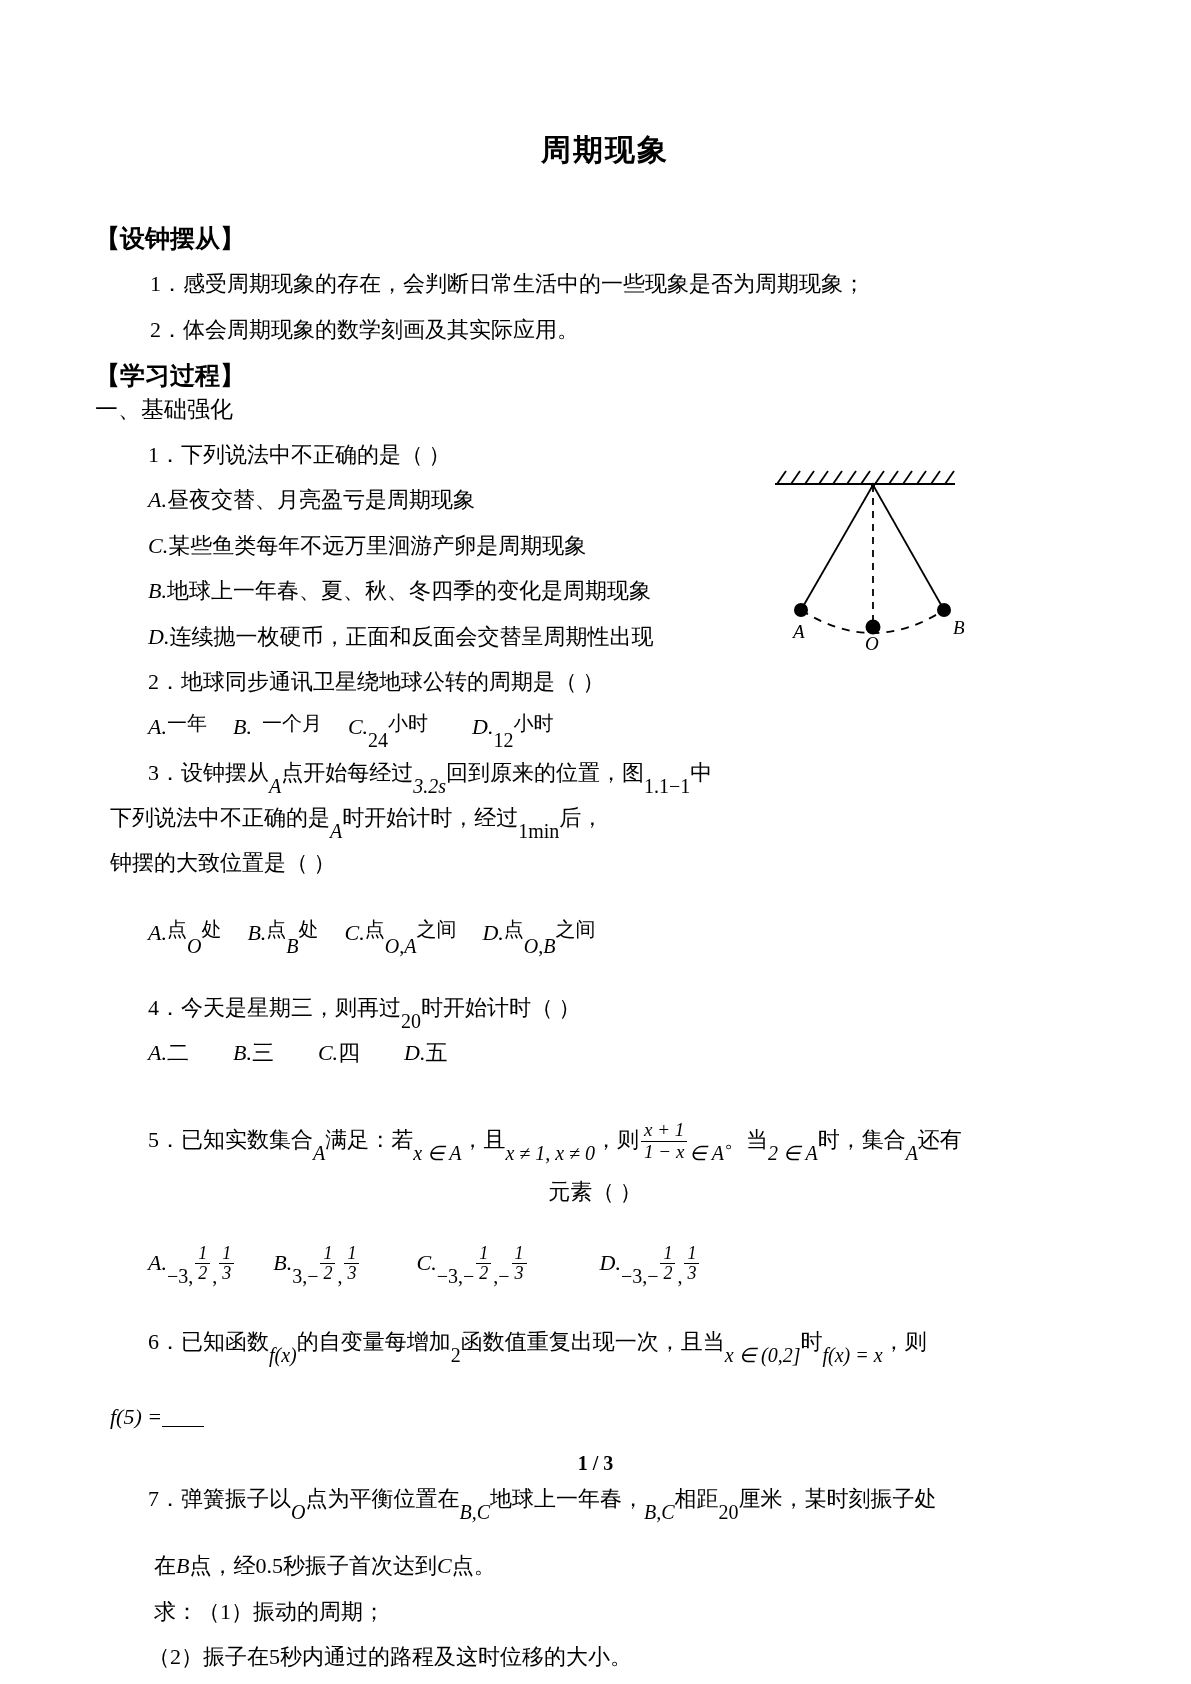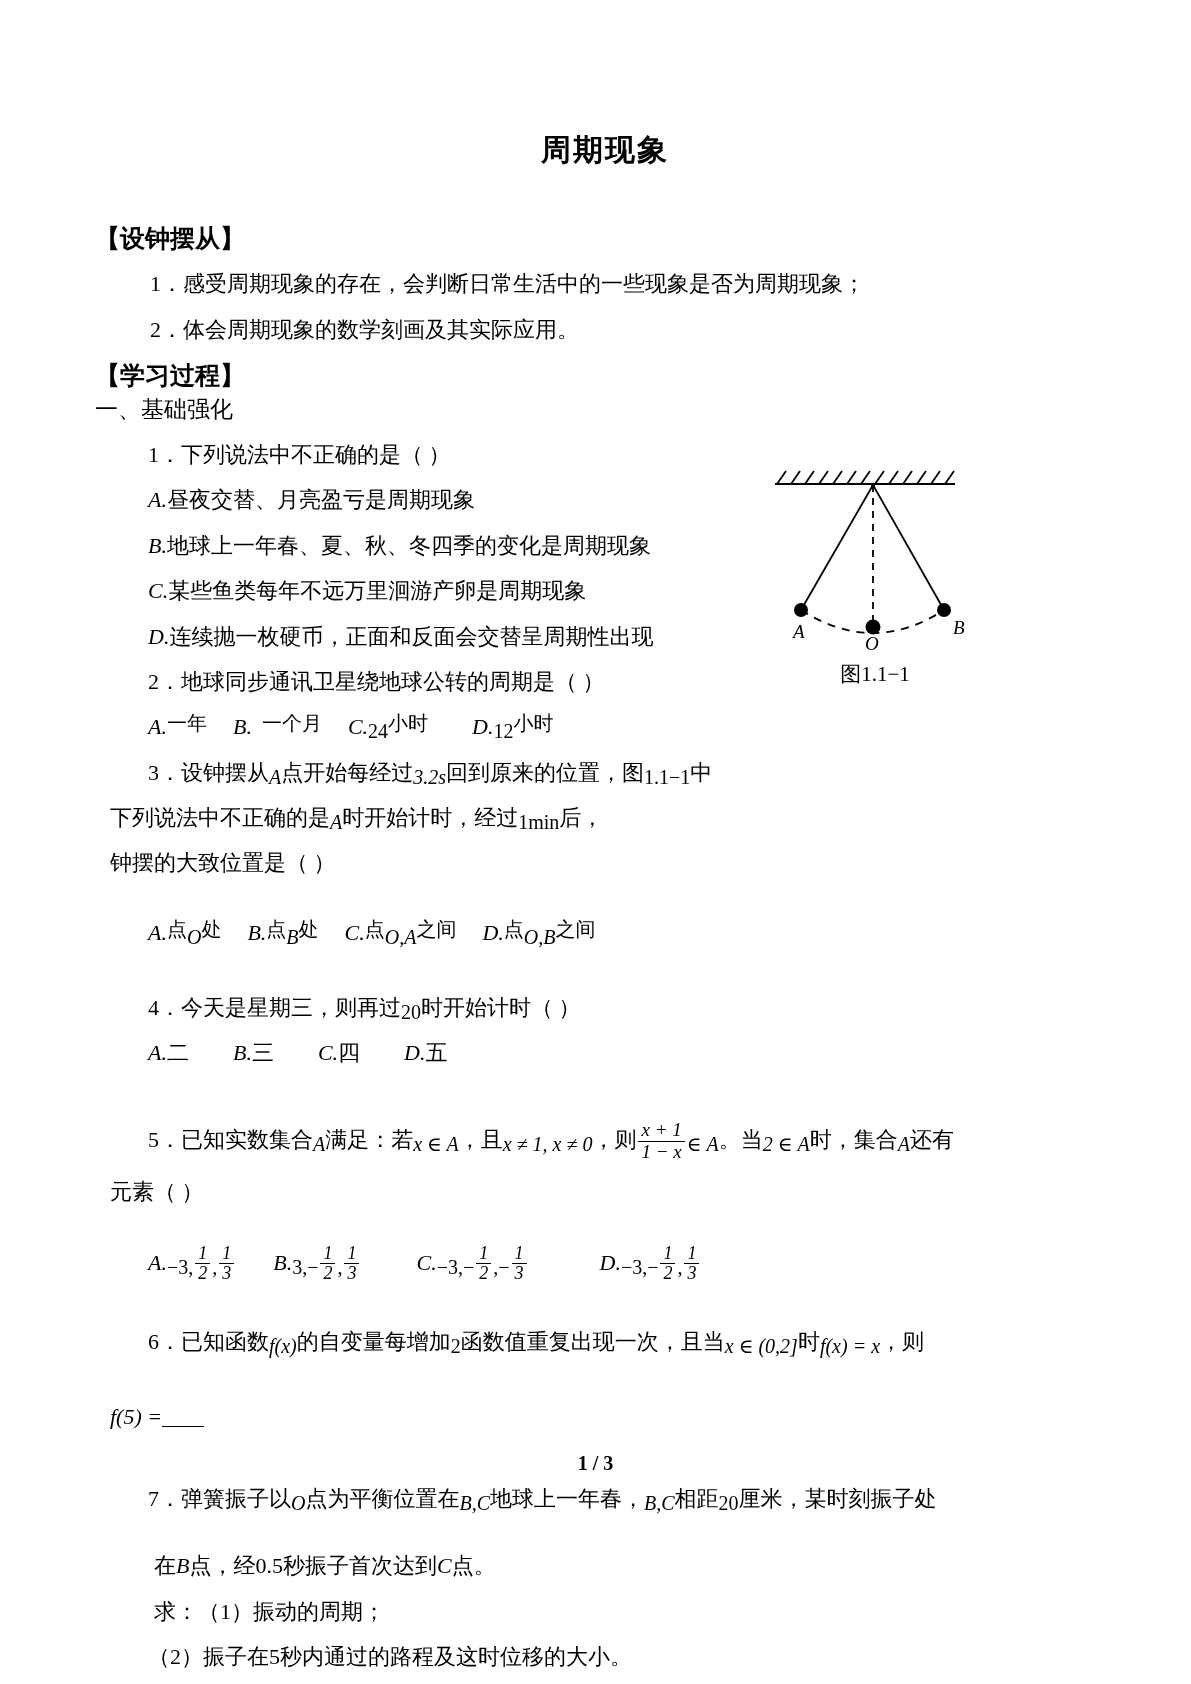--- a/index.html
+++ b/index.html
@@ -77,21 +77,22 @@
     font-style: normal;
   }
   .opt-letter {
     font-style: italic;
     font-family: "Liberation Serif", serif;
   }
   
   .mrun {
     font-size: 20px;
     position: relative;
-    top: 4px;
+    top: 13px;
+    font-family: Liberation Serif, serif;
   }
   .mrun-up {
     font-size: 20px;
     position: relative;
     top: -4px;
   }
   .sp-s { display:inline-block; width: 10px; }
   .sp-m { display:inline-block; width: 26px; }
   .sp-l { display:inline-block; width: 44px; }
   .sp-xl { display:inline-block; width: 60px; }
@@ -156,24 +157,24 @@
     <div class="line indent-goal">2．体会周期现象的数学刻画及其实际应用。</div>
 
     <div class="section-head">【学习过程】</div>
     <div class="subsection">一、基础强化</div>
 
     <div class="line indent1">1．下列说法中不正确的是（      ）</div>
     <div class="line indent1">
       <span class="opt-letter">A.</span><span>昼夜交替、月亮盈亏是周期现象</span>
     </div>
     <div class="line indent1">
+      <span class="opt-letter">C.</span><span>某些鱼类每年不远万里洄游产卵是周期现象</span>
+    </div>
+    <div class="line indent1">
       <span class="opt-letter">B.</span><span>地球上一年春、夏、秋、冬四季的变化是周期现象</span>
-    </div>
-    <div class="line indent1">
-      <span class="opt-letter">C.</span><span>某些鱼类每年不远万里洄游产卵是周期现象</span>
     </div>
     <div class="line indent1">
       <span class="opt-letter">D.</span><span>连续抛一枚硬币，正面和反面会交替呈周期性出现</span>
     </div>
 
     <div class="line indent1">2．地球同步通讯卫星绕地球公转的周期是（     ）</div>
     <div class="line indent1">
       <span class="opt-letter">A.</span><span class="mrun-up">一年</span><span class="sp-m"></span><span class="opt-letter">B.</span><span class="sp-s"></span><span class="mrun-up">一个月</span><span class="sp-m"></span><span class="opt-letter">C.</span><span class="mn mrun">24</span><span class="mrun-up">小时</span><span class="sp-l"></span><span class="opt-letter">D.</span><span class="mn mrun">12</span><span class="mrun-up">小时</span>
     </div>
 
@@ -196,21 +197,21 @@
     </div>
     <div class="line indent1">
       <span class="opt-letter">A.</span><span>二</span><span class="sp-l"></span><span class="opt-letter">B.</span><span>三</span><span class="sp-l"></span><span class="opt-letter">C.</span><span>四</span><span class="sp-l"></span><span class="opt-letter">D.</span><span>五</span>
     </div>
 
     <div class="gap-lg"></div>
 
     <div class="line indent1">
       <span>5．已知实数集合</span><span class="mi mrun">A</span><span>满足：若</span><span class="mi mrun">x ∈ A</span><span>，且</span><span class="mi mrun">x ≠ 1, x ≠ 0</span><span>，则</span><span class="frac"><span class="num">x + 1</span><span class="den">1 − x</span></span><span class="mi mrun">∈ A</span><span>。当</span><span class="mi mrun">2 ∈ A</span><span>时，集合</span><span class="mi mrun">A</span><span>还有</span>
     </div>
-    <div class="line" style="padding-left:0;">元素（      ）</div>
+    <div class="line" style="padding-left:0;text-align:center;">元素（      ）</div>
 
     <div class="gap-sm"></div>
 
     <div class="line indent1">
       <span class="opt-letter">A.</span><span class="mn mrun">−3,</span><span class="mn mrun"></span><span class="frac small"><span class="num">1</span><span class="den">2</span></span><span class="mn mrun">,</span><span class="mn mrun"></span><span class="frac small"><span class="num">1</span><span class="den">3</span></span>
 
       <span class="sp-m"></span>
 
       <span class="opt-letter">B.</span><span class="mn mrun">3,</span><span class="mn mrun">−</span><span class="frac small"><span class="num">1</span><span class="den">2</span></span><span class="mn mrun">,</span><span class="mn mrun"></span><span class="frac small"><span class="num">1</span><span class="den">3</span></span>
 
@@ -286,18 +287,17 @@
       <path d="M 56,148 Q 128,194 199,148" fill="none" stroke="#000" stroke-width="1.8" stroke-dasharray="8,7"></path>
 
       <circle cx="56" cy="148" r="7" fill="#000"></circle>
       <circle cx="199" cy="148" r="7" fill="#000"></circle>
       <circle cx="128" cy="165" r="7.5" fill="#000"></circle>
 
       <text x="48" y="176" font-family="Liberation Serif, serif" font-size="19" font-style="italic" fill="#000">A</text>
       <text x="120" y="188" font-family="Liberation Serif, serif" font-size="19" font-style="italic" fill="#000">O</text>
       <text x="208" y="172" font-family="Liberation Serif, serif" font-size="19" font-style="italic" fill="#000">B</text>
     </svg>
-    <div class="figure-caption">图1.1−1</div>
   </div>
 
   <div class="footer">1 / 3</div>
 
 </div>
 
 </body></html>

